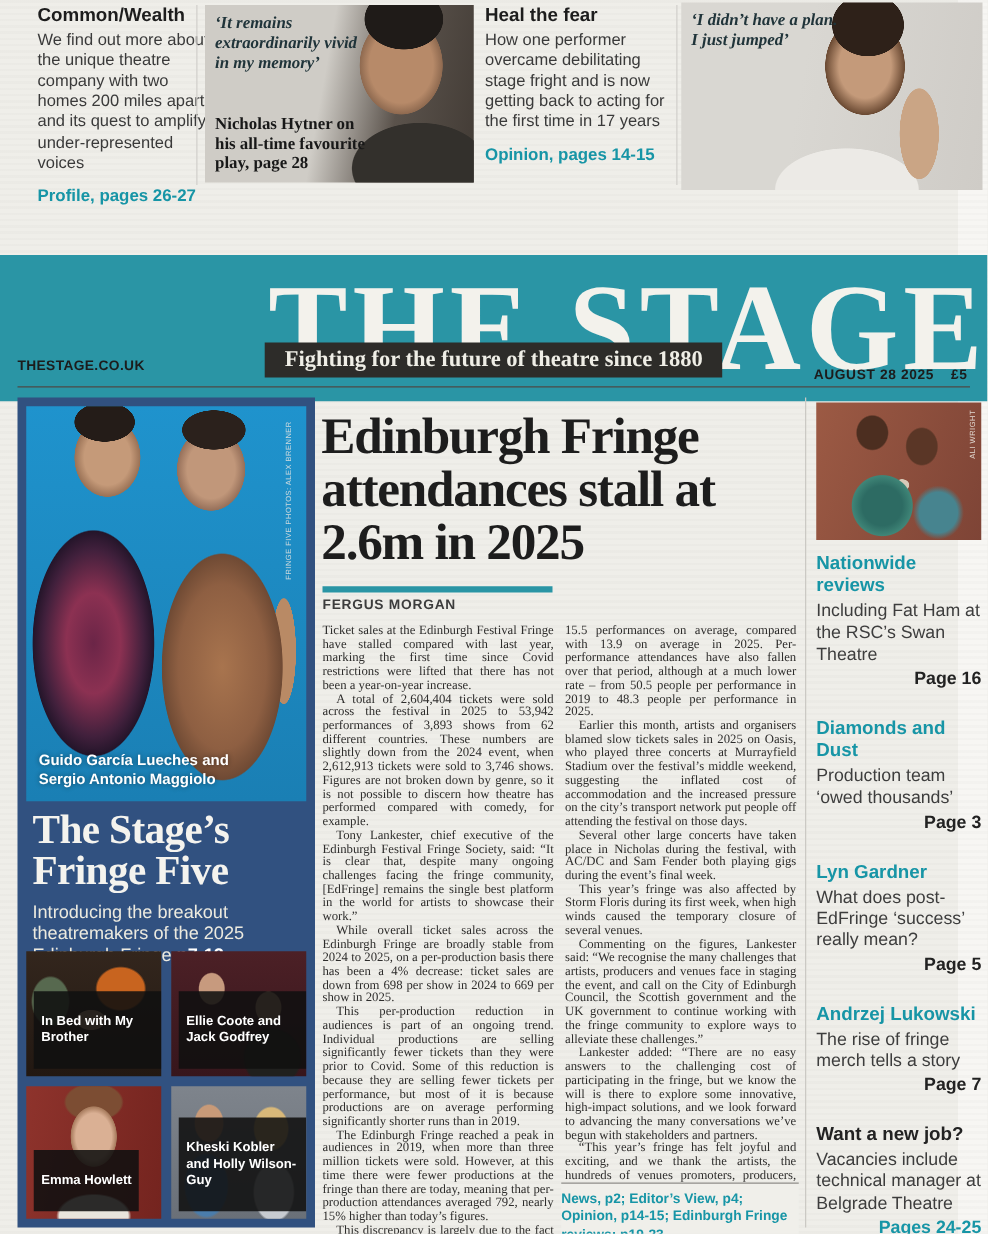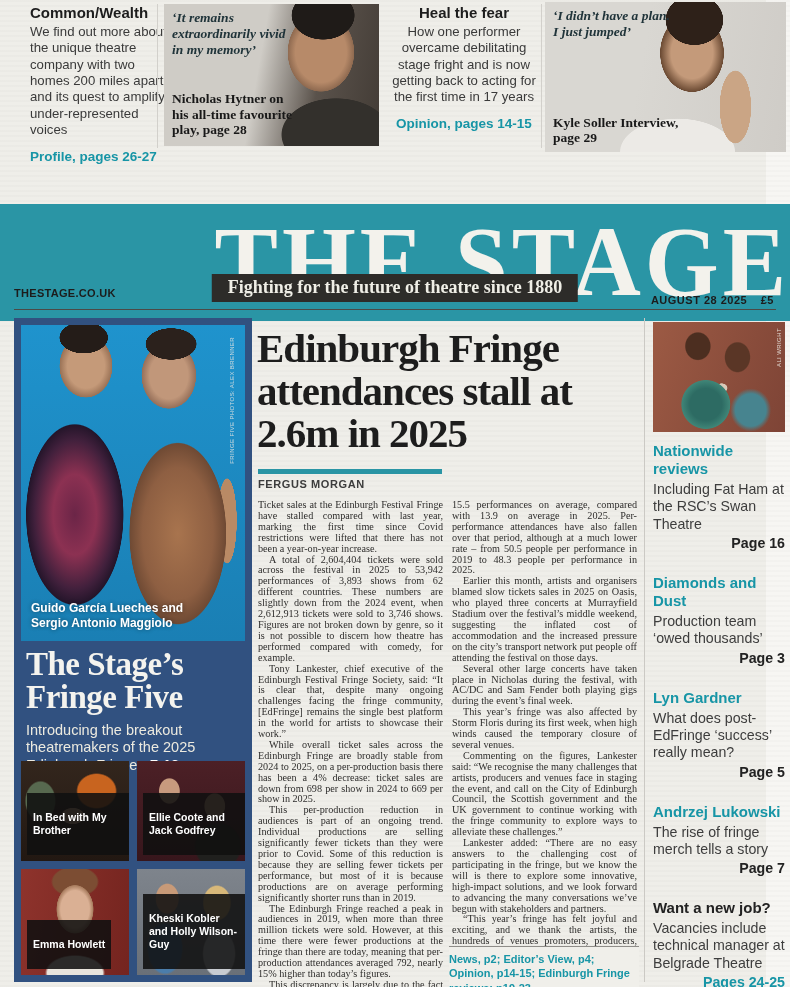--- a/index.html
+++ b/index.html
@@ -10,21 +10,21 @@
       linear-gradient(90deg,#efeee9 0 97%,#f7f6f3 97%),
       #f0efea;
     font-family:"Liberation Sans",sans-serif;color:#2c2c2c;
   }
   .abs{position:absolute;}
   .c-teal{color:#1795a6;}
   .c-dark{color:#222;}
 
   
   .top-left{left:30px;top:4px;width:148px;}
-  .top-mid{left:388px;top:4px;width:152px;text-align:center;}
+  .top-mid{left:388px;top:4px;width:152px;}
   .strip-head{font-size:15px;font-weight:bold;color:#1d1d1d;margin:0 0 3px;}
   .strip-body{font-size:13.2px;line-height:1.24;color:#3a3a3a;margin:0;}
   .strip-link{font-size:13.5px;font-weight:bold;margin-top:10px;display:inline-block;text-decoration:none;}
   .vdiv{width:1px;background:#d2d0cb;top:4px;height:144px;}
 
   .photo-hytner{left:164px;top:4px;width:215px;height:142px;
     background:
       radial-gradient(ellipse 52px 40px at 74% 8%, #1f1b18 60%, transparent 61%),
       radial-gradient(ellipse 44px 52px at 73% 34%, #b78a69 58%, #8f6a50 75%, transparent 76%),
       radial-gradient(ellipse 90px 60px at 80% 92%, #33302c 60%, transparent 61%),
@@ -159,21 +159,20 @@
 <div class="abs top-mid">
   <h3 class="strip-head">Heal the fear</h3>
   <p class="strip-body">How one performer overcame debilitating stage fright and is now getting back to acting for the first time in 17 years</p>
   <span class="strip-link c-teal">Opinion, pages 14-15</span>
 </div>
 
 <div class="abs vdiv" style="left:541px;"></div>
 
 <div class="abs photo-soller">
   <div class="photo-quote">‘I didn’t have a plan. I just jumped’</div>
-  <div class="photo-cap" style="bottom:6px;">Kyle Soller Interview, page 29</div>
 </div>
 
 <div class="abs masthead">
   <div class="masthead-title">THE STAGE</div>
 </div>
 <div class="abs tagline">Fighting for the future of theatre since 1880</div>
 <div class="abs site">THESTAGE.CO.UK</div>
 <div class="abs dateline">
   <span>AUGUST 28 2025</span>
   <span class="price">£5</span>

